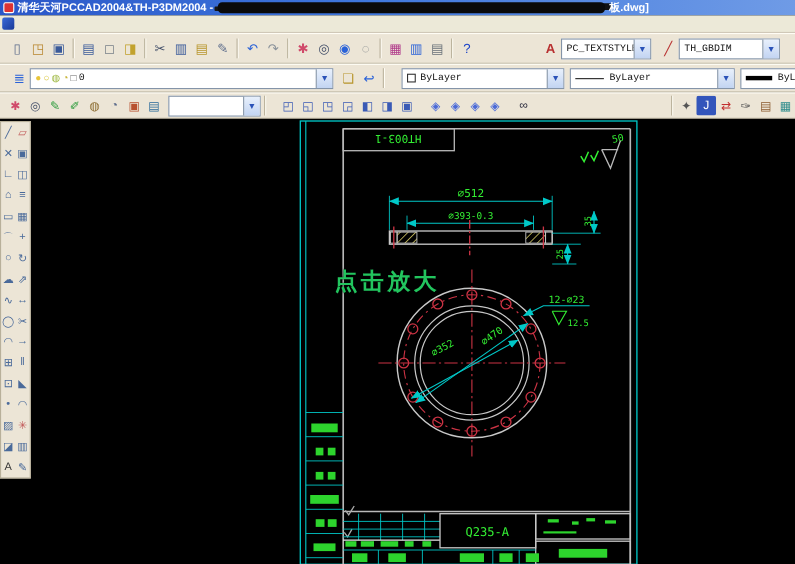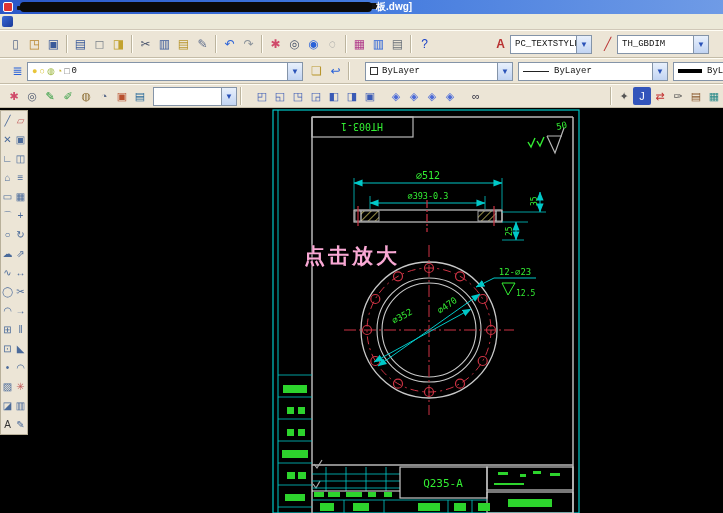--- a/index.html
+++ b/index.html
@@ -49,29 +49,30 @@
   .lwline { width:24px; height:4px; background:#000; display:inline-block;
     margin-right:5px; flex:none; }
   .gap { flex:1; }
   
   .main { position:relative; height:405px; background:#000; overflow:hidden; }
   .pal { position:absolute; left:0; top:2px; width:28px; background:#ece5d6;
     border:1px solid #b8b09a; display:flex; z-index:3; }
   .pal .col { display:flex; flex-direction:column; }
   .drawing-svg { position:absolute; left:28px; top:0; z-index:1; }
   .overlay-label { position:absolute; left:304px; top:134px; z-index:5;
-    color:#f9a8d4; font-size:21px; font-weight:bold; letter-spacing:3px;
+    color:#22c55e; font-size:21px; font-weight:bold; letter-spacing:3px;
     text-shadow:0 0 2px #000; }
   text { font-family:"DejaVu Sans Mono","Liberation Mono", monospace; }
 </style>
 </head>
 <body>
 
 <div class="titlebar">
   <span class="app-icon"></span>
+  <span>清华天河PCCAD2004&amp;TH-P3DM2004 -</span>
   <span class="scribble"></span>
   <span>板.dwg]</span>
 </div>
 
 <div class="menubar">
   <span class="menu-app-icon"></span>
 
 <span class="menu-item"></span>
     <span class="menu-item"></span>
     <span class="menu-item"></span>

